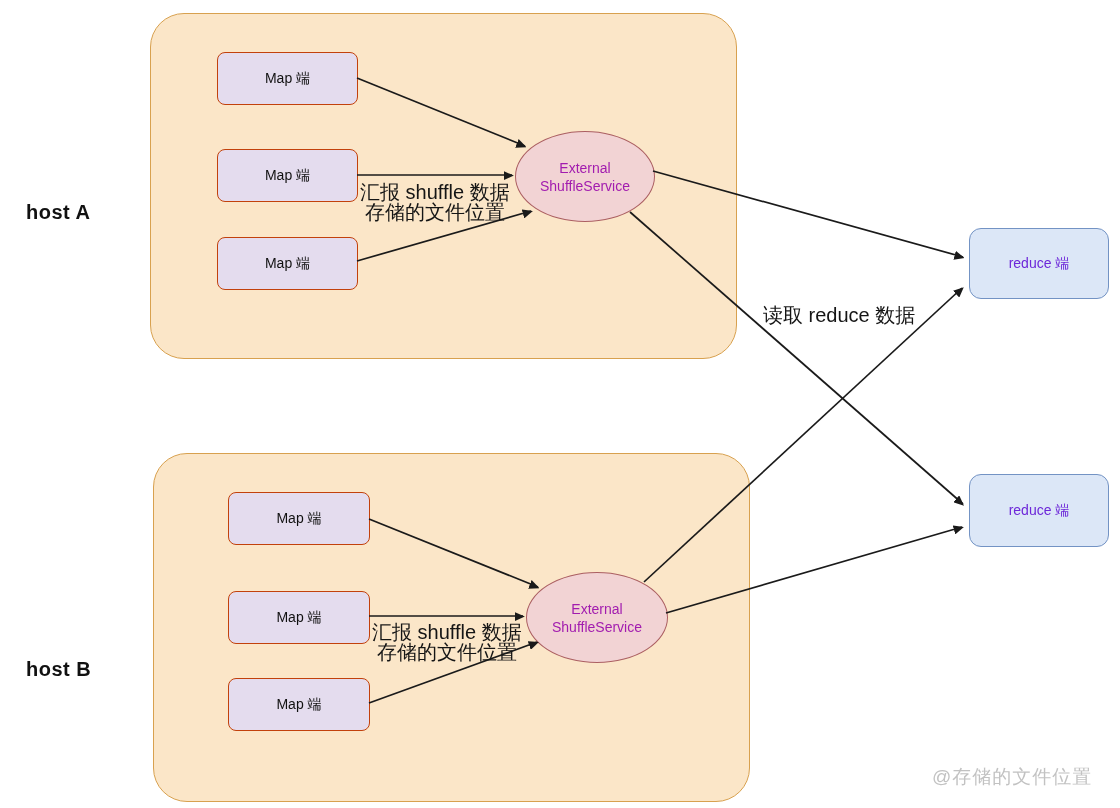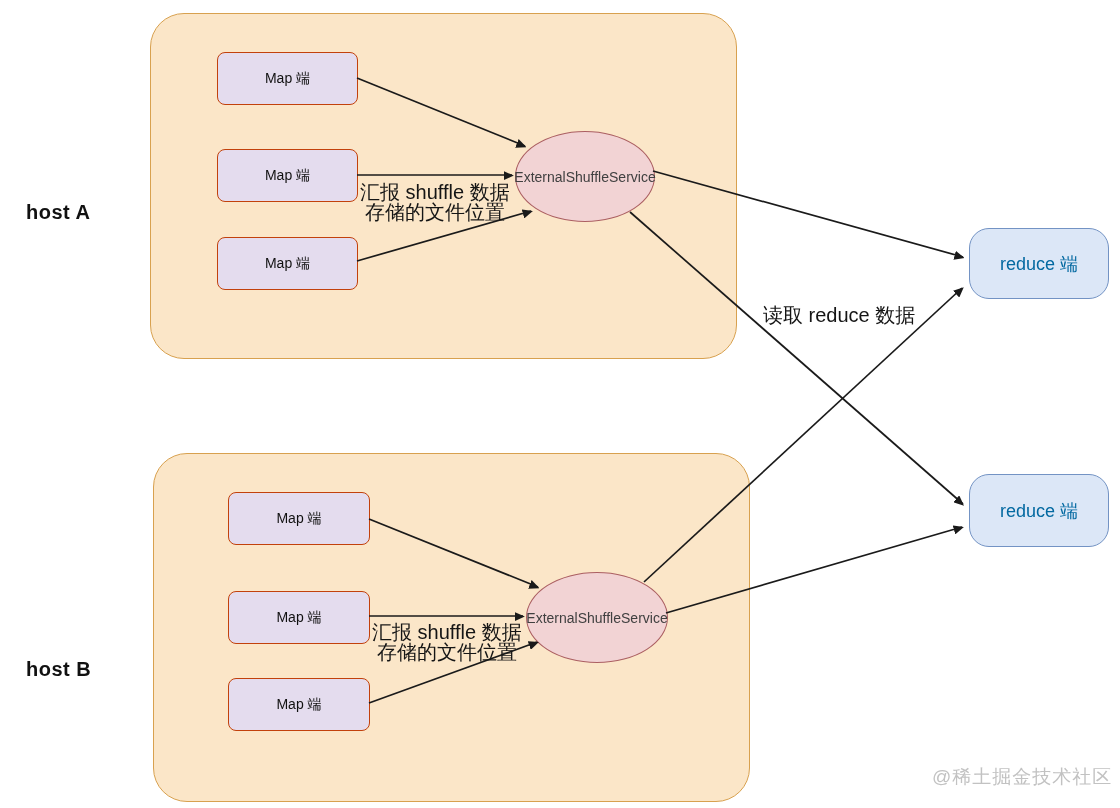--- a/index.html
+++ b/index.html
@@ -13,26 +13,26 @@
   }
   .host-label{
     position:absolute;font-size:20px;font-weight:bold;color:#111;z-index:2;letter-spacing:.5px;margin-top:28px;
   }
   .map-node{
     position:absolute;background:#e4dcee;border:1px solid #c2410c;border-radius:8px;
     display:flex;align-items:center;justify-content:center;font-size:14px;color:#111;z-index:2;
   }
   .service-ellipse{
     position:absolute;background:#f2d3d4;border:1.5px solid #ab5f62;border-radius:50%;
-    display:flex;flex-direction:row;align-items:center;justify-content:center;
-    font-size:14px;line-height:18px;color:#404040;text-align:center;z-index:2;
+    display:flex;flex-direction:column;align-items:center;justify-content:center;
+    font-size:14px;line-height:18px;color:#a21caf;text-align:center;z-index:2;
   }
   .reduce-node{
-    position:absolute;background:#dce7f7;border:1.5px solid #7393c4;border-radius:20px;
-    display:flex;align-items:center;justify-content:center;font-size:18px;color:#0369a1;z-index:2;
+    position:absolute;background:#dce7f7;border:1.5px solid #7393c4;border-radius:12px;
+    display:flex;align-items:center;justify-content:center;font-size:14px;color:#6d28d9;z-index:2;
   }
   .edge-label{
     position:absolute;font-size:20px;line-height:20px;color:#151515;text-align:right;z-index:4;white-space:nowrap;
   }
   .watermark{
     position:absolute;font-size:19px;color:#c2c2c2;z-index:4;white-space:nowrap;letter-spacing:1px;
   }
 </style>
 </head>
 <body>
@@ -107,15 +107,15 @@
 
   <div class="reduce-node" style="left:969px;top:228px;width:138px;height:69px;">
     <span>reduce 端</span>
   </div>
   <div class="reduce-node" style="left:969px;top:474px;width:138px;height:71px;">
     <span>reduce 端</span>
   </div>
 
   <div class="edge-label" style="left:763px;top:305px;width:140px;">读取 reduce 数据</div>
 
-  <div class="watermark" style="left:932px;top:764px;">@稀土掘金技术社区</div>
+  <div class="watermark" style="left:932px;top:764px;">@存储的文件位置</div>
 
 </div>
 
 </body></html>

